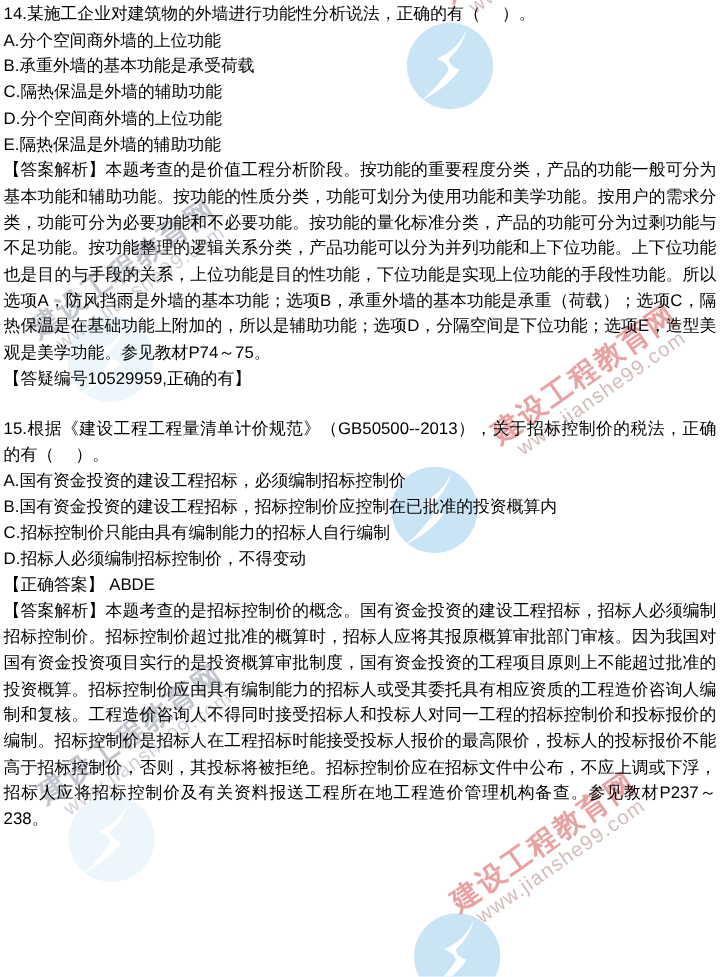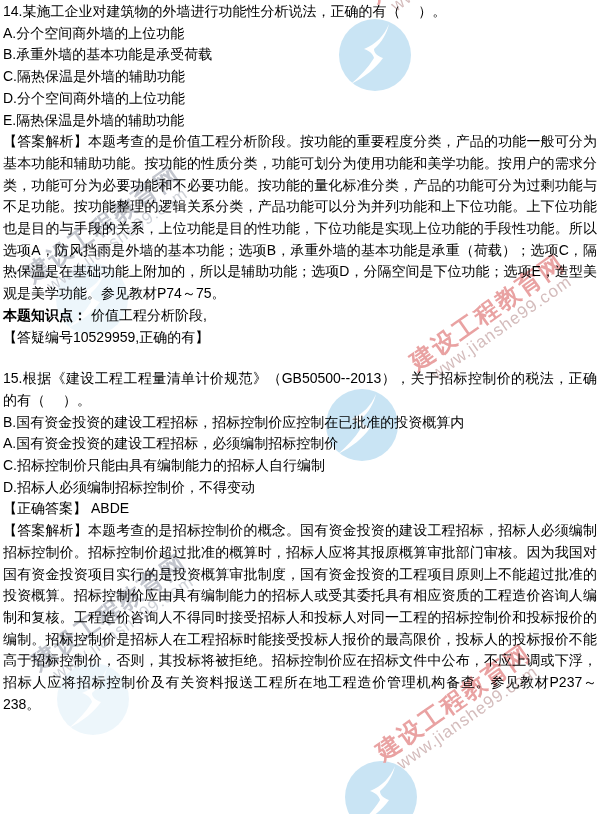--- a/index.html
+++ b/index.html
@@ -97,28 +97,27 @@
   <div class="content">
 
     <section>
       <p class="just">14.某施工企业对建筑物的外墙进行功能性分析说法，正确的有（　 ）。</p>
       <p>A.分个空间商外墙的上位功能</p>
       <p>B.承重外墙的基本功能是承受荷载</p>
       <p>C.隔热保温是外墙的辅助功能</p>
       <p>D.分个空间商外墙的上位功能</p>
       <p>E.隔热保温是外墙的辅助功能</p>
       <p class="just"><span>【答案解析】</span><span>本题考查的是价值工程分析阶段。按功能的重要程度分类，产品的功能一般可分为基本功能和辅助功能。按功能的性质分类，功能可划分为使用功能和美学功能。按用户的需求分类，功能可分为必要功能和不必要功能。按功能的量化标准分类，产品的功能可分为过剩功能与不足功能。按功能整理的逻辑关系分类，产品功能可以分为并列功能和上下位功能。上下位功能也是目的与手段的关系，上位功能是目的性功能，下位功能是实现上位功能的手段性功能。所以选项A，防风挡雨是外墙的基本功能；选项B，承重外墙的基本功能是承重（荷载）；选项C，隔热保温是在基础功能上附加的，所以是辅助功能；选项D，分隔空间是下位功能；选项E，造型美观是美学功能。参见教材P74～75。</span></p>
-      <p><span class="k-label">本题知识点：</span><span class="inline-gap">价值工程分析阶段,</span></p>
       <p>【答疑编号10529959,正确的有】</p>
     </section>
 
     <section class="q15">
       <p class="just">15.根据《建设工程工程量清单计价规范》（GB50500--2013），关于招标控制价的税法，正确的有（　 ）。</p>
+      <p>A.国有资金投资的建设工程招标，必须编制招标控制价</p>
       <p>B.国有资金投资的建设工程招标，招标控制价应控制在已批准的投资概算内</p>
-      <p>A.国有资金投资的建设工程招标，必须编制招标控制价</p>
       <p>C.招标控制价只能由具有编制能力的招标人自行编制</p>
       <p>D.招标人必须编制招标控制价，不得变动</p>
       <p><span>【正确答案】</span><span class="inline-gap">ABDE</span></p>
       <p class="just"><span>【答案解析】</span><span>本题考查的是招标控制价的概念。国有资金投资的建设工程招标，招标人必须编制招标控制价。招标控制价超过批准的概算时，招标人应将其报原概算审批部门审核。因为我国对国有资金投资项目实行的是投资概算审批制度，国有资金投资的工程项目原则上不能超过批准的投资概算。招标控制价应由具有编制能力的招标人或受其委托具有相应资质的工程造价咨询人编制和复核。工程造价咨询人不得同时接受招标人和投标人对同一工程的招标控制价和投标报价的编制。招标控制价是招标人在工程招标时能接受投标人报价的最高限价，投标人的投标报价不能高于招标控制价，否则，其投标将被拒绝。招标控制价应在招标文件中公布，不应上调或下浮，招标人应将招标控制价及有关资料报送工程所在地工程造价管理机构备查。参见教材P237～238。</span></p>
     </section>
 
   </div>
 </div>
 
 </body></html>

